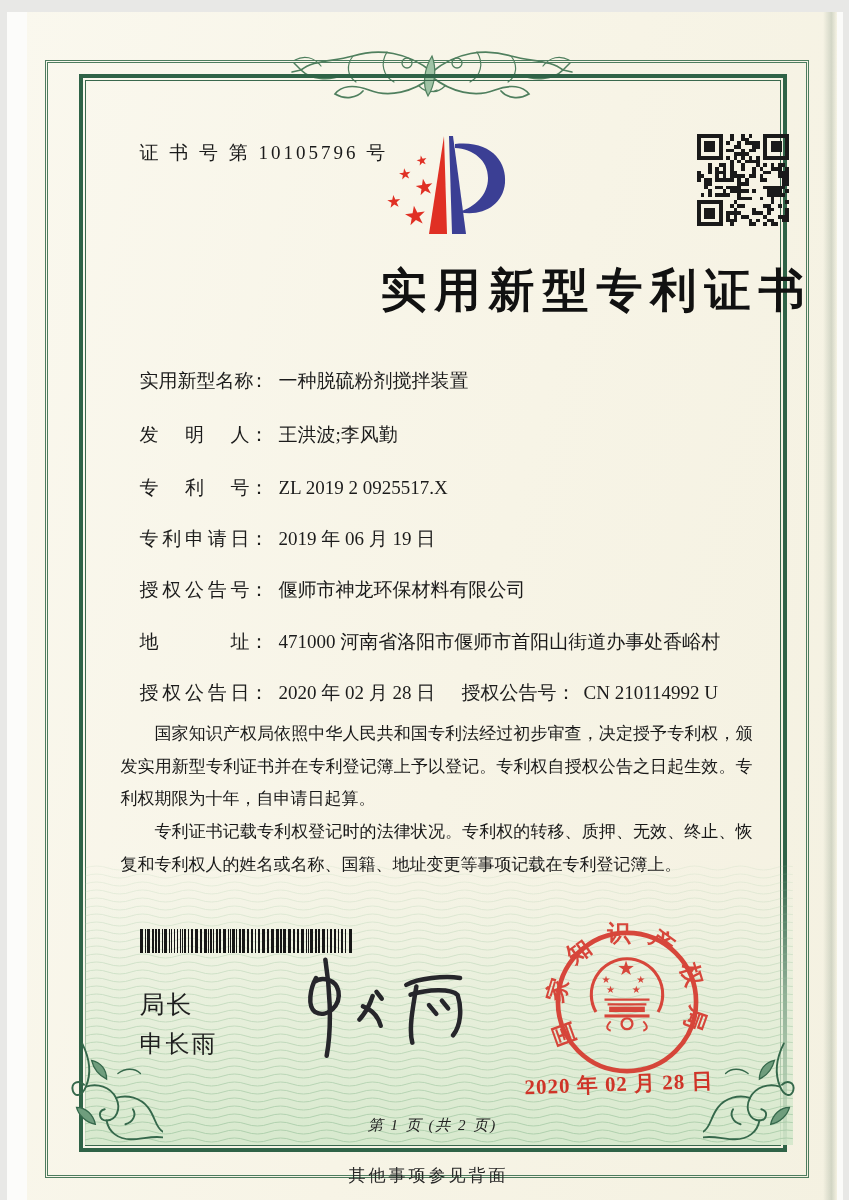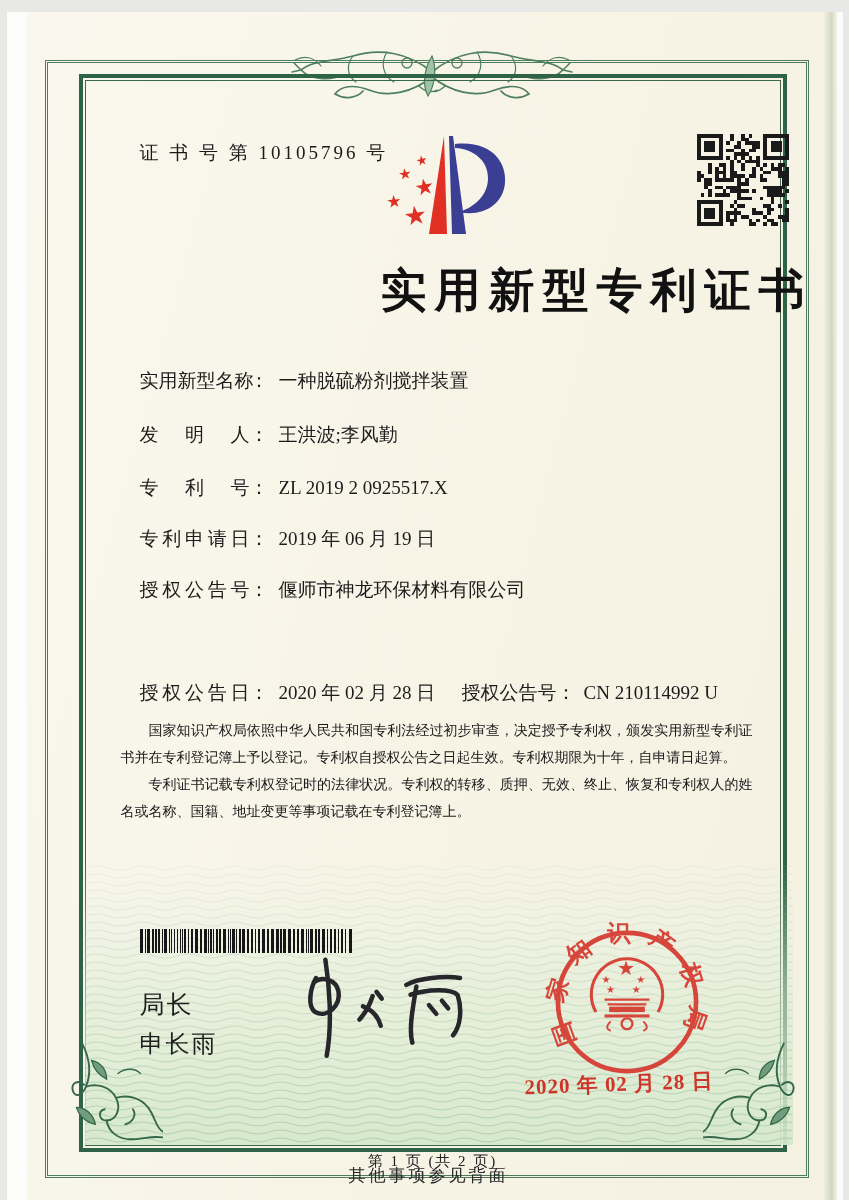--- a/index.html
+++ b/index.html
@@ -34,38 +34,38 @@
 
   .title{position:absolute;left:0;right:30px;top:248px;text-align:right;
         font-size:46px;font-weight:600;letter-spacing:8px;color:#111;}
 
   .field{position:absolute;left:133px;font-size:19px;white-space:nowrap;color:#1b1b1b;}
   .field .lbl{display:inline-block;width:110px;text-align:justify;text-align-last:justify;vertical-align:bottom;}
   .field .colon{display:inline-block;margin-right:10px;}
   .field2{position:absolute;left:455px;font-size:19px;white-space:nowrap;color:#1b1b1b;}
   .field2 .colon{display:inline-block;margin-right:8px;}
 
-  .body-text{position:absolute;left:114px;top:706px;width:632px;font-size:14px;
+  .body-text{position:absolute;left:114px;top:706px;width:632px;font-size:17px;
         line-height:1.92;color:#181818;text-align:justify;}
   .body-text p{margin:0;text-indent:2em;}
 
   .barcode{position:absolute;left:133px;top:917px;width:214px;height:24px;}
 
   .signer-title{position:absolute;left:133px;top:976px;font-size:25px;color:#1f1f1f;
         font-family:"Liberation Sans","DejaVu Sans",sans-serif;letter-spacing:2px;}
   .signer-name{position:absolute;left:133px;top:1016px;font-size:24px;color:#1f1f1f;
         font-family:Liberation Serif, serif;letter-spacing:2px;}
   .signature{position:absolute;left:252px;top:938px;width:230px;height:112px;transform:rotate(-2deg);}
 
   .seal{position:absolute;left:523px;top:893px;width:194px;height:194px;opacity:.93;}
   .seal-date{position:absolute;left:512px;top:1058px;width:200px;text-align:center;
         font-size:21px;letter-spacing:1px;color:#cf3428;font-weight:600;transform:rotate(-2deg);}
 
-  .page-indicator{position:absolute;left:72px;right:56px;top:1140px;text-align:center;
-        font-size:15px;letter-spacing:2px;color:#222;}
+  .page-indicator{position:absolute;left:72px;right:56px;top:1104px;text-align:center;
+        font-size:15px;letter-spacing:2px;color:#222;font-style:italic;}
   .back-note{position:absolute;left:0;right:16px;top:1152px;text-align:center;
         font-size:17px;letter-spacing:3px;color:#262626;padding-left:24px;}
 </style>
 </head>
 <body>
 
 <div class="page">
 
   <div class="scan-right-shadow"></div>
   <div class="scan-left"></div>
@@ -437,20 +437,23 @@
   </div>
   <div class="field" style="top:463px">
     <span class="lbl">专利号</span><span class="colon">：</span><span>ZL 2019 2 0925517.X</span>
   </div>
   <div class="field" style="top:514px">
     <span class="lbl">专利申请日</span><span class="colon">：</span><span>2019 年 06 月 19 日</span>
   </div>
   <div class="field" style="top:565px">
     <span class="lbl">授权公告号</span><span class="colon">：</span><span>偃师市神龙环保材料有限公司</span>
   </div>
+  <div class="field" style="top:617px">
+    <span class="lbl">地址</span><span class="colon">：</span><span>471000 河南省洛阳市偃师市首阳山街道办事处香峪村</span>
+  </div>
   <div class="field" style="top:668px">
     <span class="lbl">授权公告日</span><span class="colon">：</span><span>2020 年 02 月 28 日</span>
   </div>
   <div class="field2" style="top:668px">
     <span>授权公告号</span><span class="colon">：</span><span>CN 210114992 U</span>
   </div>
 
   <div class="body-text">
     <p>国家知识产权局依照中华人民共和国专利法经过初步审查，决定授予专利权，颁发实用新型专利证书并在专利登记簿上予以登记。专利权自授权公告之日起生效。专利权期限为十年，自申请日起算。</p>
     <p>专利证书记载专利权登记时的法律状况。专利权的转移、质押、无效、终止、恢复和专利权人的姓名或名称、国籍、地址变更等事项记载在专利登记簿上。</p>

